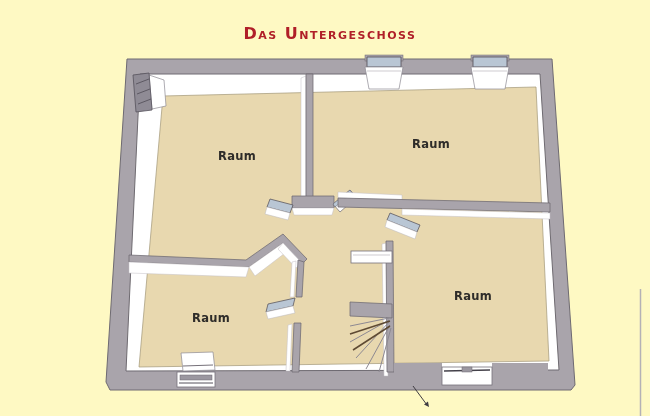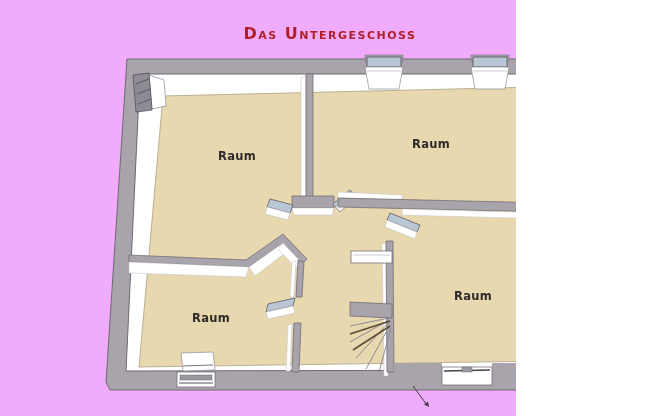--- a/index.html
+++ b/index.html
@@ -1,16 +1,16 @@
 <!DOCTYPE html>
 <html><head>
 <meta charset="utf-8">
 <style>
   html,body{margin:0;padding:0;background:#ffffff;}
-  .page{position:relative;width:516px;height:416px;background:#f0abfc;overflow:hidden;
+  .page{position:relative;width:650px;height:416px;background:#fef9c3;overflow:hidden;
         font-family:"DejaVu Sans","Liberation Sans",sans-serif;}
   .title{position:absolute;top:24px;left:0;width:660px;text-align:center;
          font-variant:small-caps;font-weight:bold;font-size:16px;letter-spacing:1.5px;
          color:#b01f28;}
   svg text.room-label{font-family:"DejaVu Sans","Liberation Sans",sans-serif;
          font-weight:bold;font-size:11.5px;fill:#2e2c29;letter-spacing:.3px;}
 </style>
 </head>
 <body>
 

